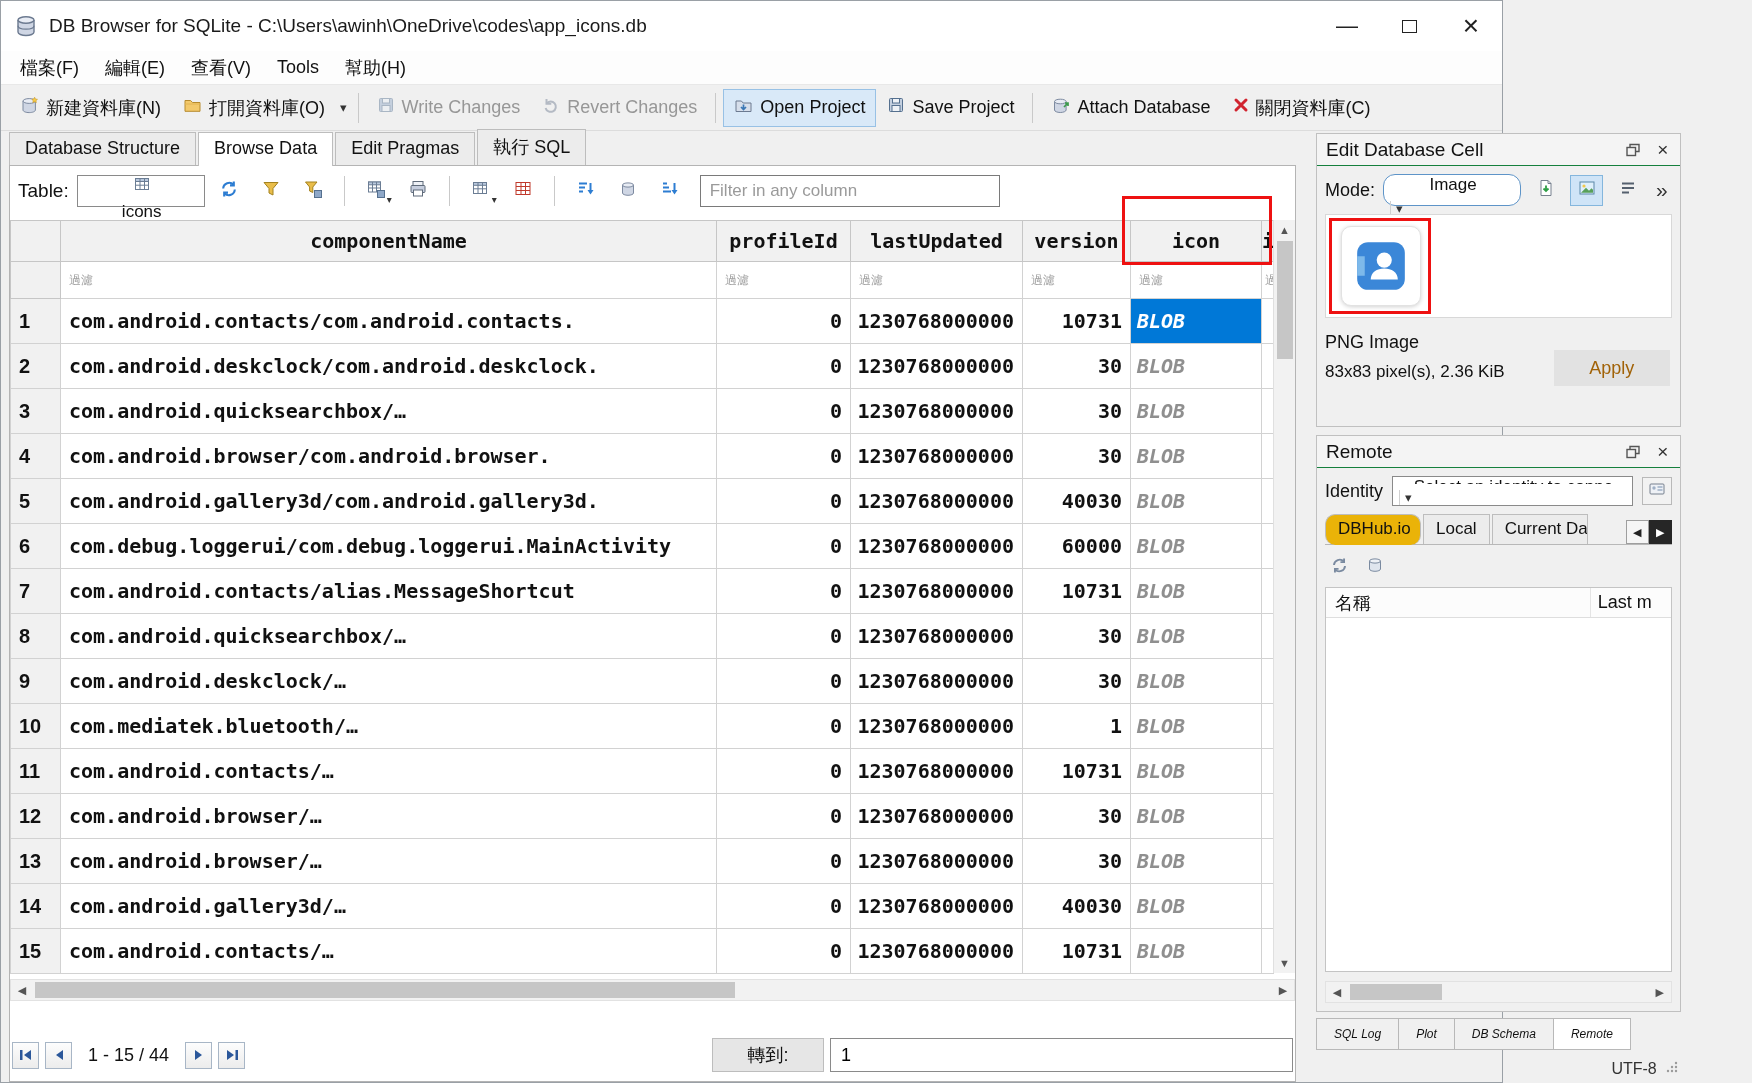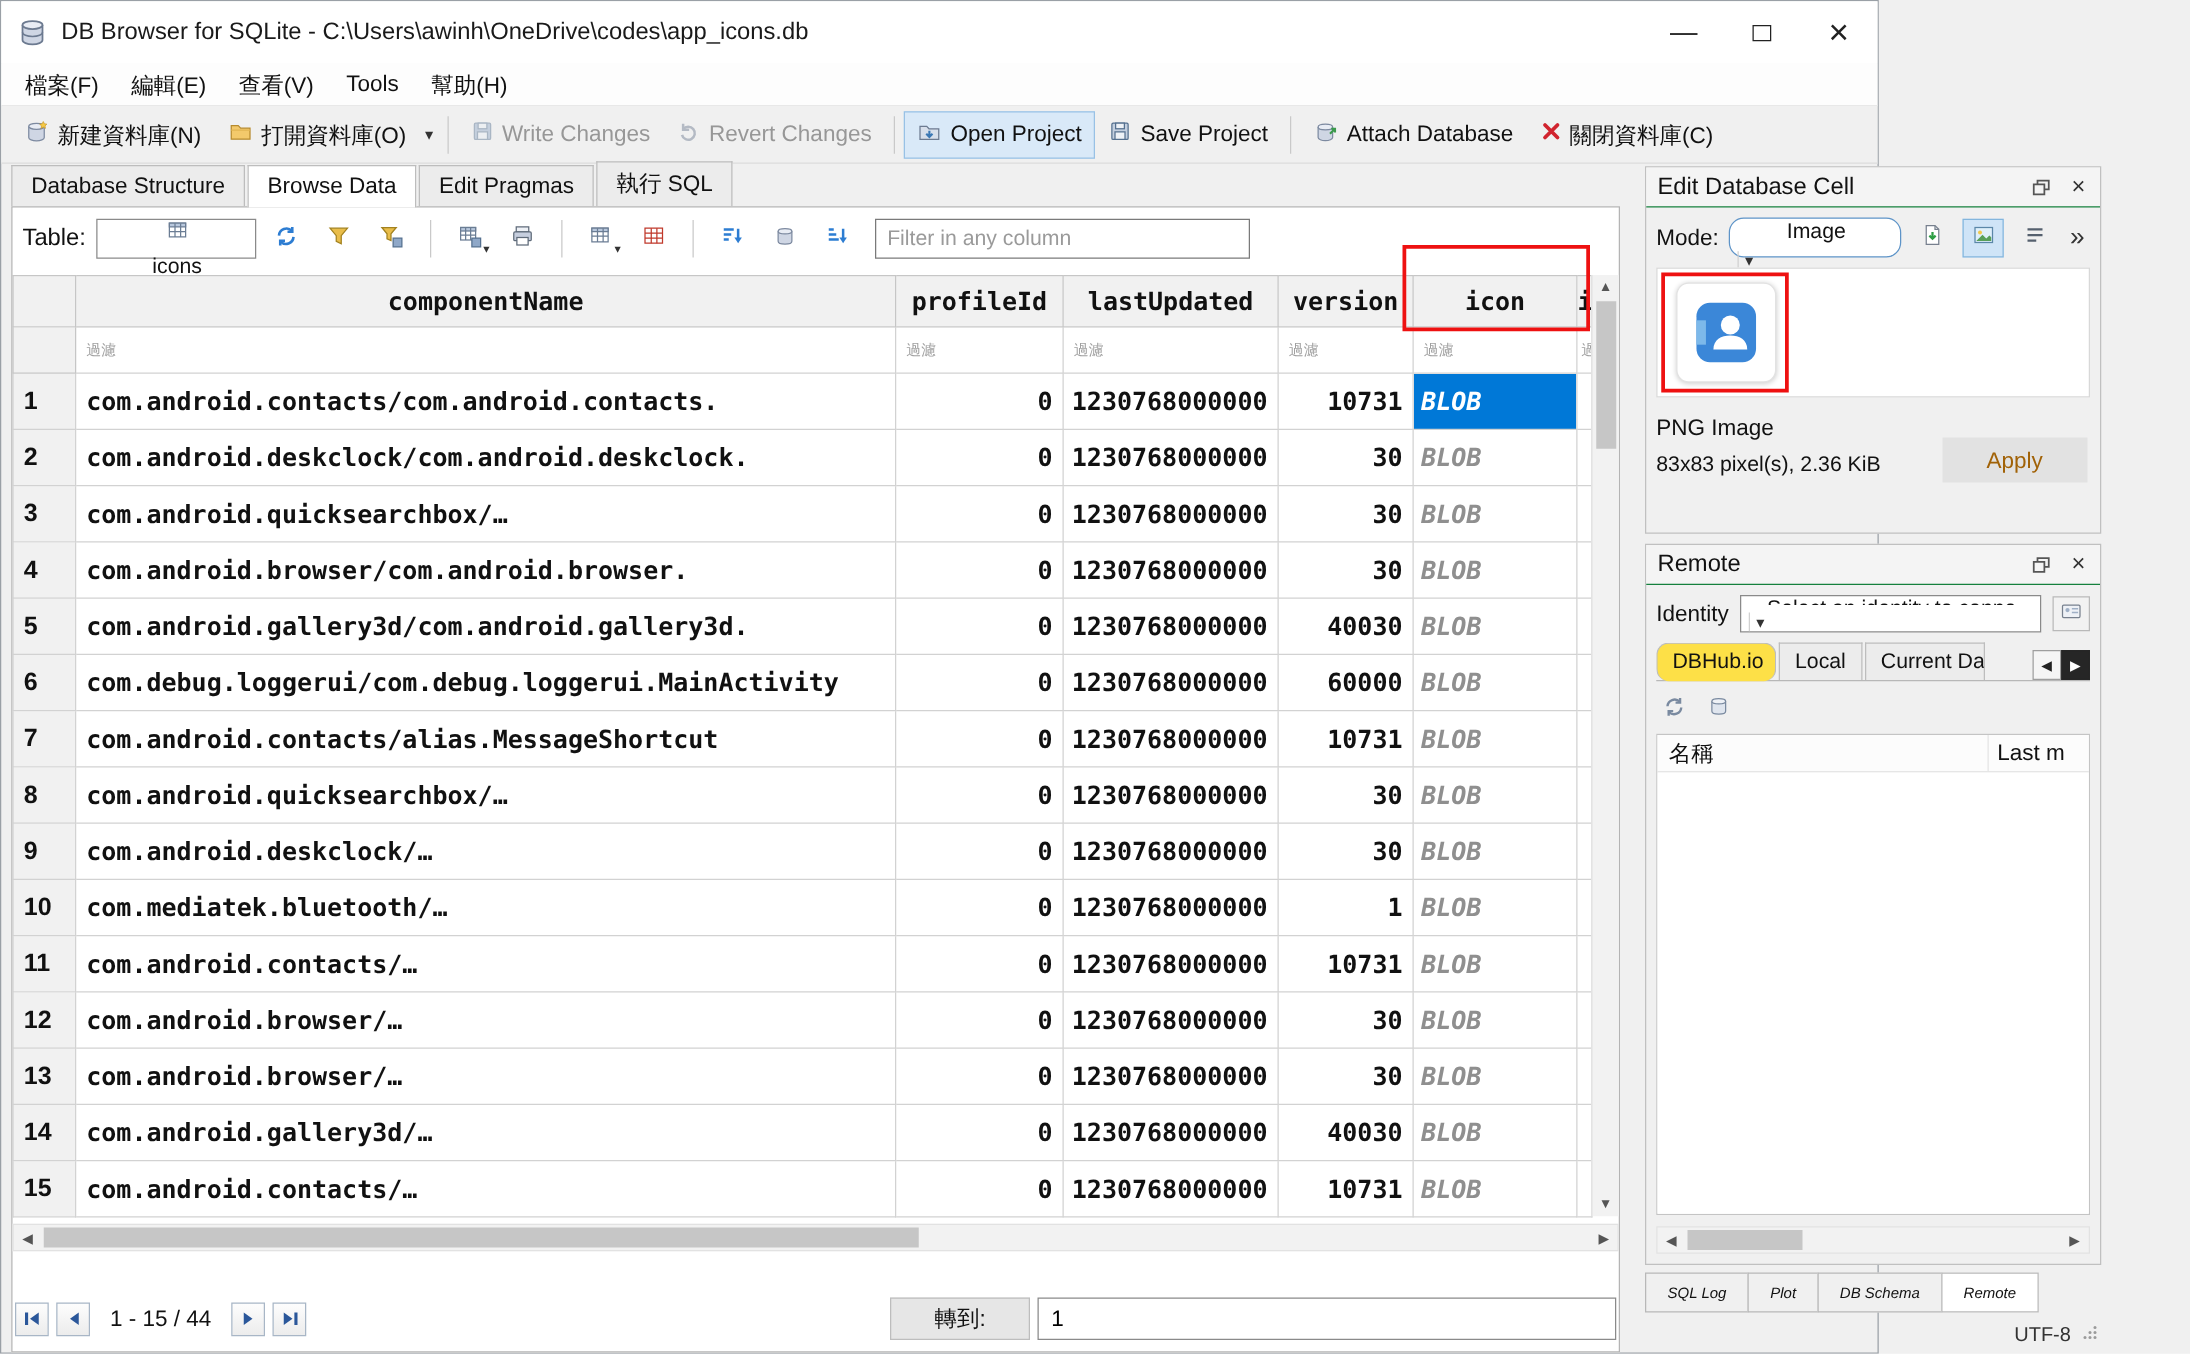--- a/index.html
+++ b/index.html
@@ -116,21 +116,21 @@
 
   .remote-panel { flex:1; margin-top:8px; min-height:0; }
   .remote-body { flex:1; display:flex; flex-direction:column; padding:8px; gap:5px; min-height:0; }
   .identity-row { display:flex; align-items:center; gap:9px; }
   .identity-label { font-size:18px; }
   .identity-combo { flex:1; }
   .id-btn { width:30px; height:28px; border:1px solid #b9b9b9; background:#f2f2f2; display:flex; align-items:center; justify-content:center; }
 
   .r-tabs { display:flex; align-items:flex-end; border-bottom:1px solid #b8b8b8; margin-top:3px; }
   .r-tab { padding:4px 12px 5px 12px; font-size:17px; background:#ececec; border:1px solid #bdbdbd; border-bottom:none; margin-right:2px; white-space:nowrap; overflow:hidden; }
-  .r-tab.active { background:#fde047; margin-bottom:-1px; padding-bottom:6px;border-radius:10px; }
+  .r-tab.active { background:#eab308; margin-bottom:-1px; padding-bottom:6px;border-radius:10px; }
   .r-tab.clip { max-width:96px; }
   .rt-spacer { flex:1; }
   .rt-btn { width:23px; height:24px; display:flex; align-items:center; justify-content:center; font-size:11px; border:1px solid #9e9e9e; background:#f5f5f5; color:#222; }
   .rt-btn.dark { background:#262626; color:#fff; border-color:#262626; }
 
   .r-icons { display:flex; gap:12px; padding:3px 2px; }
   .r-icon { width:24px; height:24px; display:flex; align-items:center; justify-content:center; }
 
   .r-table { flex:1; border:1px solid #c4c4c4; background:#fff; display:flex; flex-direction:column; margin-top:2px; min-height:0; }
   .rt-header { height:30px; display:flex; border-bottom:1px solid #dedede; background:#fcfcfc; font-size:18px; align-items:center; }

